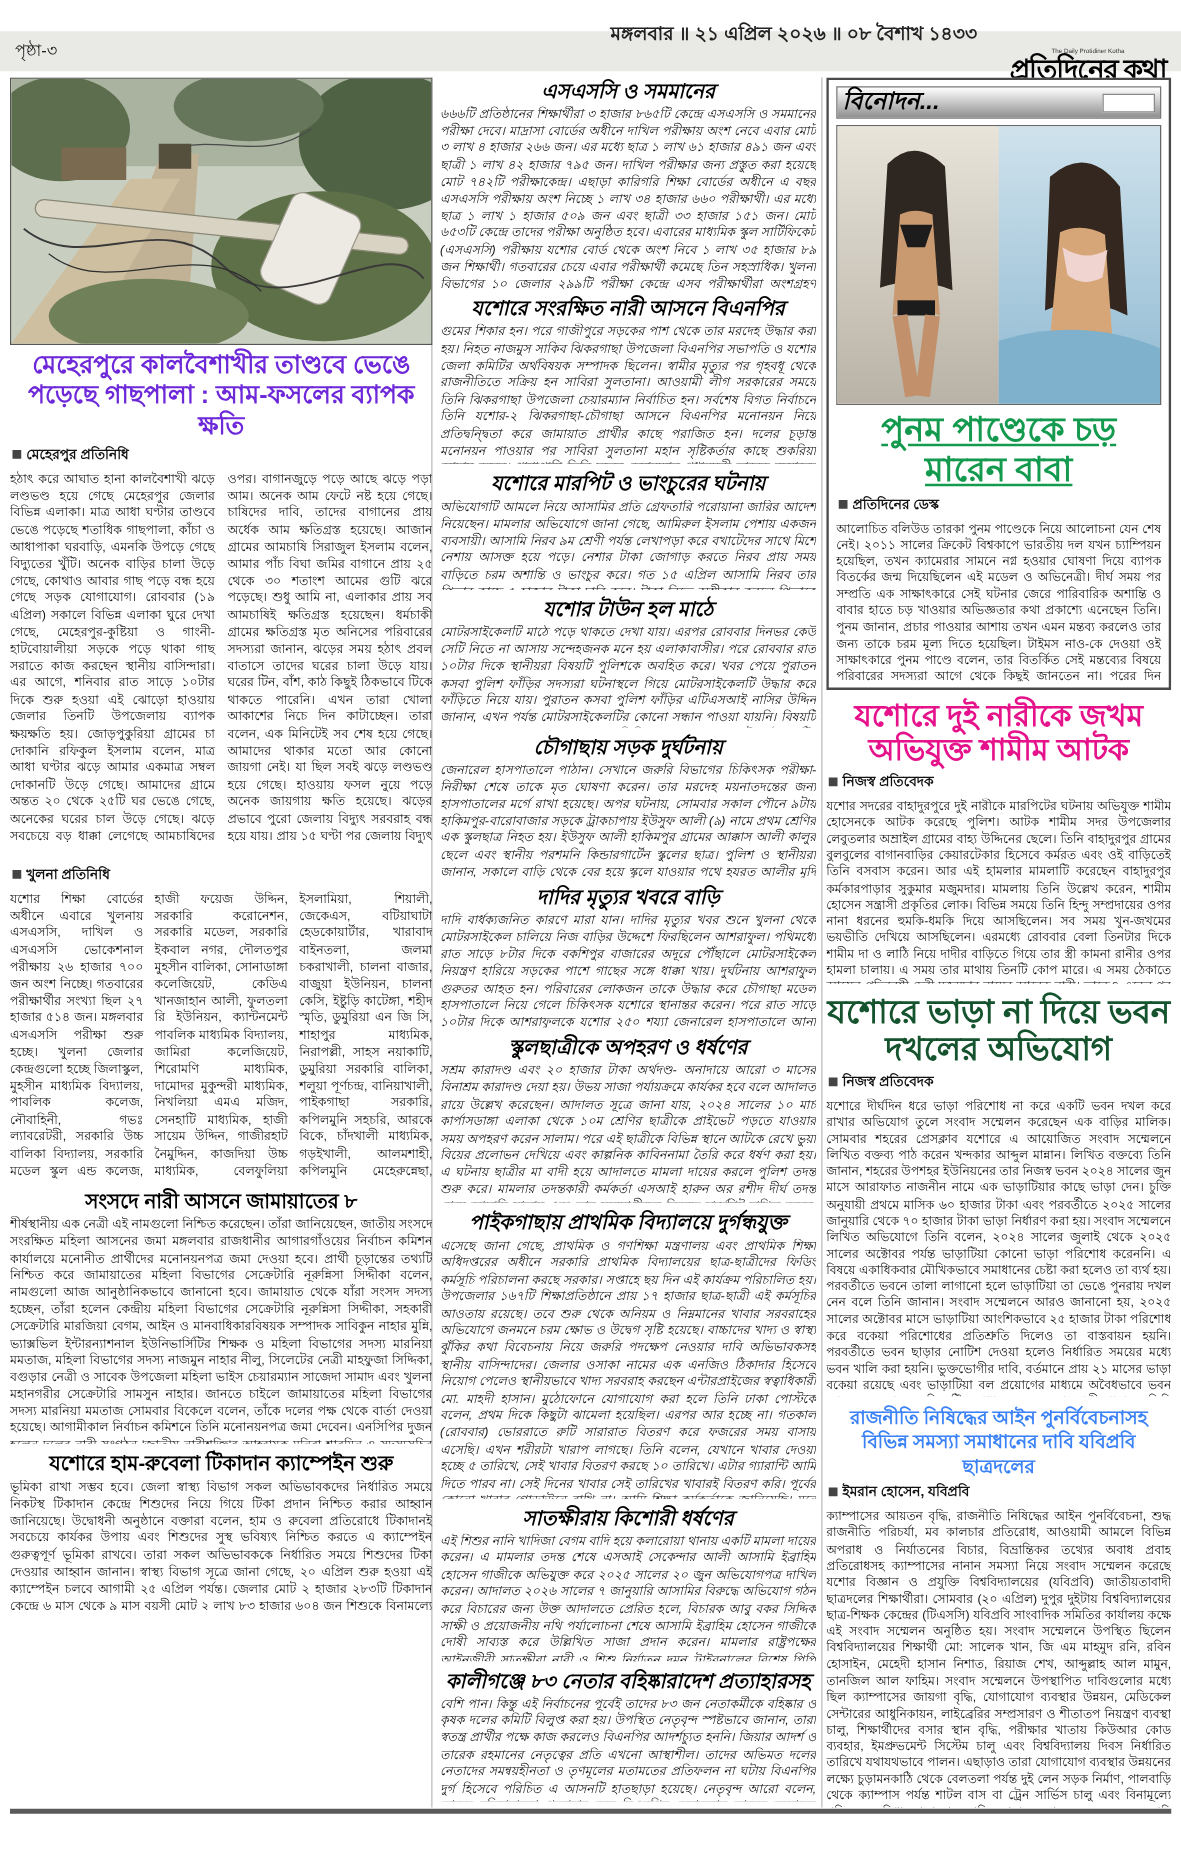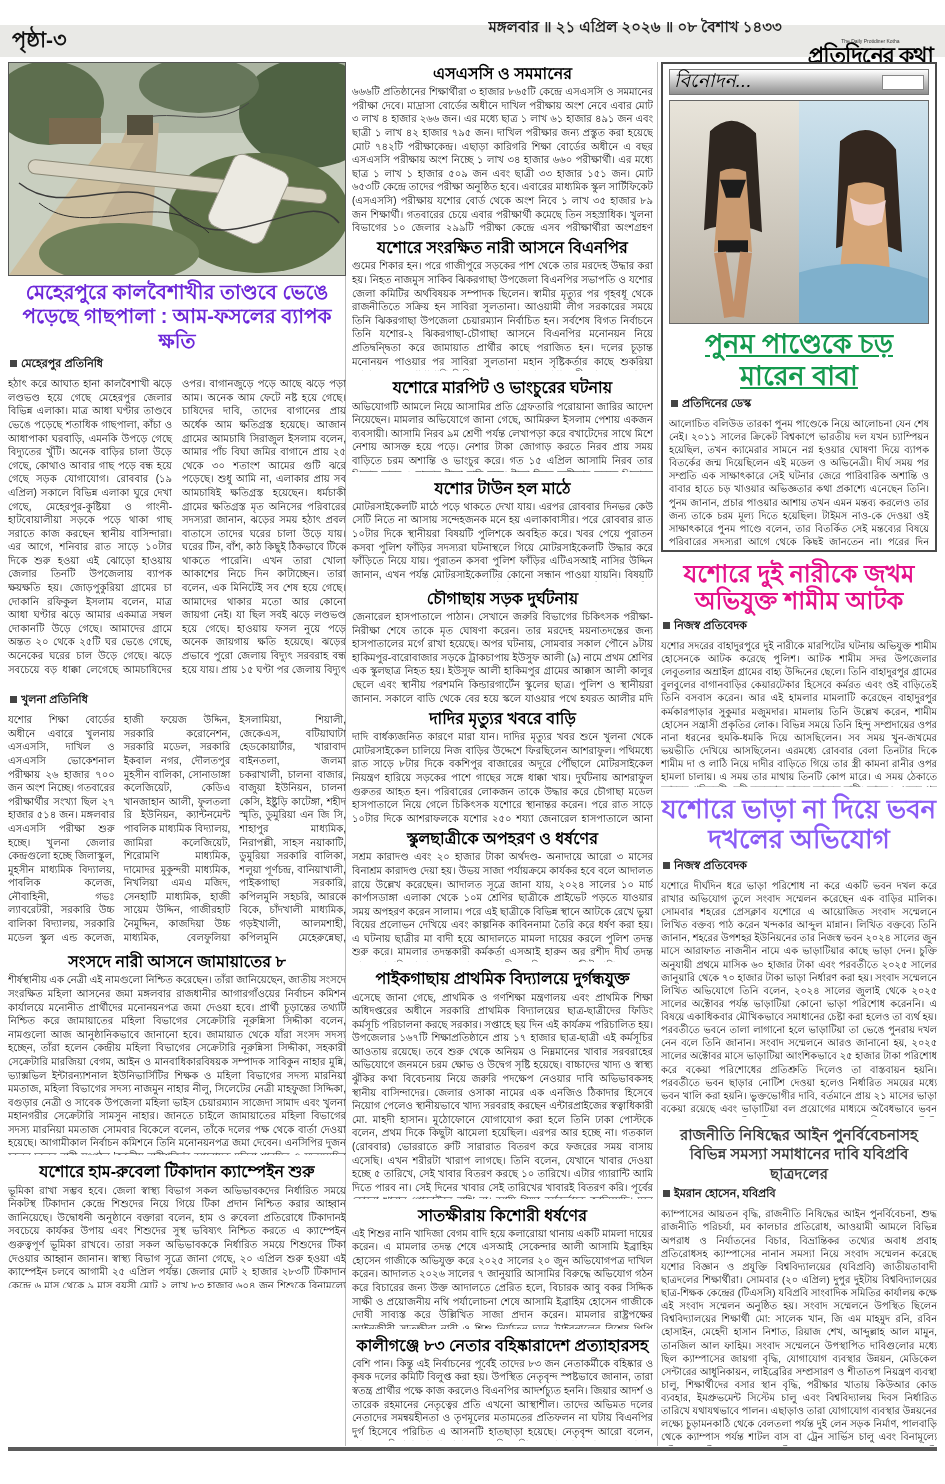--- a/index.html
+++ b/index.html
@@ -1,56 +1,56 @@
 <!DOCTYPE html>
 <html><head>
 <meta charset="utf-8">
 <style>
   html,body{margin:0;padding:0;background:#fff;}
   #page{position:relative;width:945px;height:1484px;background:#ffffff;overflow:hidden;
         font-family:"Liberation Sans","DejaVu Sans",sans-serif;color:#111;}
   
   #masthead{position:absolute;left:0;top:25px;width:945px;height:32px;background:#e9e9e6;
             display:flex;align-items:center;justify-content:space-between;padding:0 12px;box-sizing:border-box;}
-  .page-label{font-size:21px;font-weight:bold;}
+  .page-label{font-size:13px;font-weight:normal;}
   .mast-right{display:flex;align-items:flex-start;gap:26px;}
   .date-line{font-size:15px;font-weight:bold;color:#222;}
   .logo-wrap{text-align:center;line-height:1;margin-top:24px;}
   .logo-tagline{font-size:5px;color:#333;display:block;margin-bottom:1px;}
   .logo-text{font-size:22px;font-weight:900;letter-spacing:-1px;color:#000;}
   
   .col{position:absolute;top:62px;height:1384px;overflow:hidden;}
   #col-left{left:8px;width:338px;}
-  #col-mid{left:352px;width:301px;}
+  #col-mid{left:352px;width:301px;font-style:italic;}
   #col-right{left:661px;width:276px;}
   .vrule{position:absolute;top:62px;height:1384px;width:1px;background:#bbb;}
   #bottom-rule{position:absolute;left:8px;top:1447px;width:929px;height:4px;background:#5a5a5a;}
   
   .hl{font-weight:bold;text-align:center;margin:4px 0 2px 0;}
   .hl-red{color:#6d28d9;font-size:20px;line-height:1.22;}
   .hl-skyblue{color:#2d9fd6;font-size:30px;line-height:1.15;margin-top:10px;}
   .hl-black{color:#000;font-size:16px;line-height:1.2;margin-top:7px;}
   .hl-green{color:#149a4e;font-size:27px;line-height:1.2;text-decoration:underline;}
   .hl-magenta{color:#e5128b;font-size:24px;line-height:1.15;margin-top:8px;}
-  .hl-navy{color:#8b5cf6;font-size:26px;line-height:1.15;margin-top:8px;}
-  .hl-maroon{color:#404040;font-size:15px;line-height:1.3;margin-top:8px;}
+  .hl-navy{color:#14532d;font-size:26px;line-height:1.15;margin-top:8px;}
+  .hl-maroon{color:#3b82f6;font-size:15px;line-height:1.3;margin-top:8px;}
   .byline{font-size:11px;font-weight:bold;margin:2px 0 3px 2px;}
   .byline .sq{display:inline-block;width:7px;height:7px;background:#444;margin-right:4px;}
   
   .body-txt{font-size:10px;line-height:1.36;text-align:justify;color:#141414;overflow:hidden;}
   .cols2{column-count:2;column-gap:10px;}
   .cols3{column-count:3;column-gap:9px;}
   
   .photo-frame{border:1px solid #555;background:#cfd4c8;overflow:hidden;}
   #lead-photo{width:336px;height:212px;}
   
   #ent-box{border:2px solid #4a4a4a;padding:5px 6px;box-sizing:border-box;background:#fff;}
   #ent-bar{height:26px;background:linear-gradient(#ffffff,#8f8f8f);display:flex;align-items:center;
            justify-content:space-between;padding:0 4px;border:1px solid #777;box-sizing:border-box;}
-  #ent-bar .ent-label{font-size:19px;font-weight:normal;font-style:italic;color:#000;text-align:right;}
+  #ent-bar .ent-label{font-size:19px;font-weight:bold;font-style:italic;color:#000;text-align:right;}
   #ent-bar .ent-chip{width:40px;height:13px;background:#fff;border:1px solid #888;}
   #ent-photo{width:100%;height:224px;margin-top:5px;border:1px solid #666;box-sizing:border-box;}
   .small-body{font-size:9.8px;line-height:1.34;text-align:justify;overflow:hidden;}
 </style>
 </head>
 <body>
 
 <div id="page">
 
   <div id="masthead">

